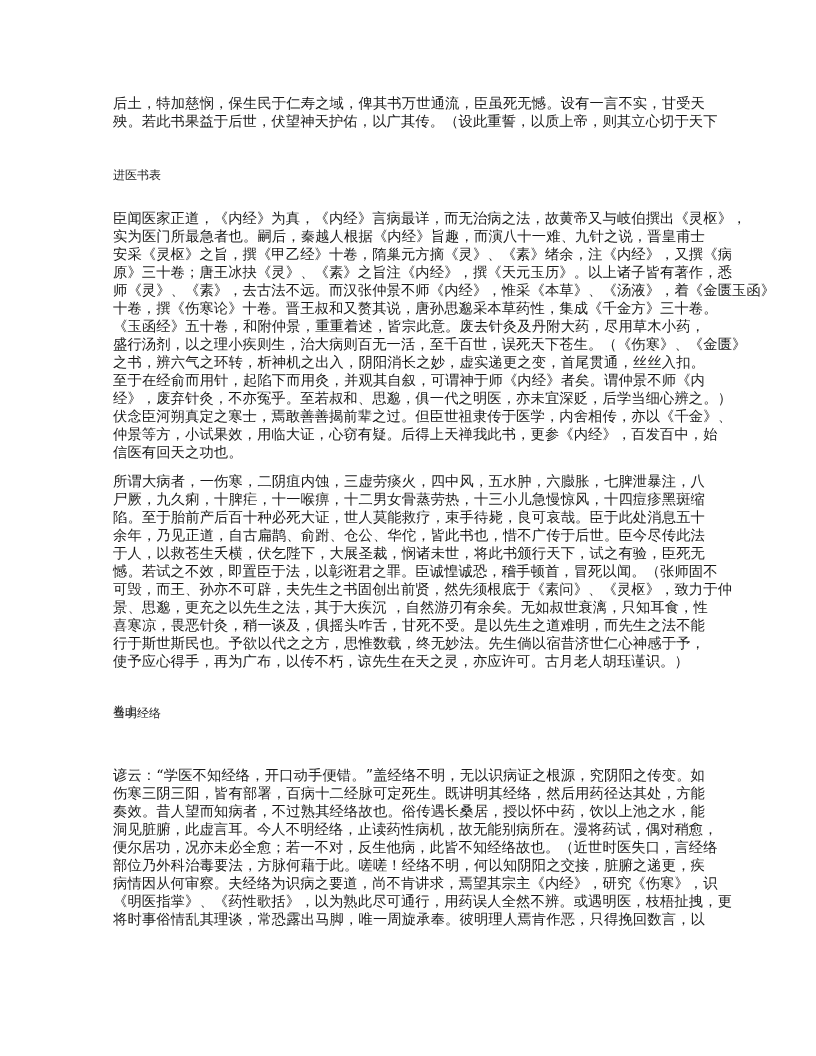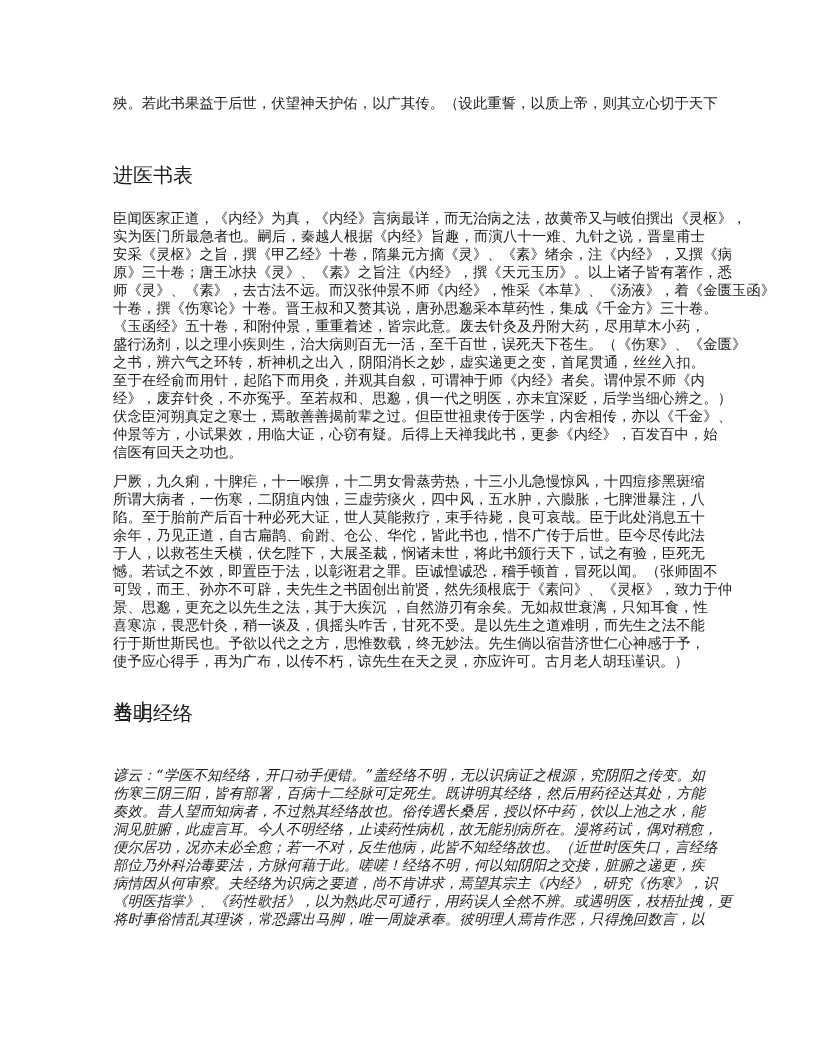--- a/index.html
+++ b/index.html
@@ -23,21 +23,21 @@
   }
   .para {
     font-size: 14.3px;
     line-height: 18px;
     text-align: justify;
     text-justify: inter-character;
     margin: 0;
     letter-spacing: 0.1px;
   }
   .heading {
-    font-size: 20px;
+    font-size: 12px;
     line-height: 18px;
     margin: 0;
     font-family: Liberation Serif, serif;
   }
   .line {
     display: block;
     white-space: nowrap;
     text-align-last: justify;
     text-align: justify;
     height: 18px;
@@ -45,20 +45,21 @@
   .line.last {
     text-align-last: left;
   }
 </style>
 </head>
 <body>
 
 <div class="page">
 
   <div class="para" style="position:absolute; top:0; left:0; width:592px;">
+    <span class="line">后土，特加慈悯，保生民于仁寿之域，俾其书万世通流，臣虽死无憾。设有一言不实，甘受天</span>
     <span class="line">殃。若此书果益于后世，伏望神天护佑，以广其传。（设此重誓，以质上帝，则其立心切于天下</span>
   </div>
 
   <div class="heading" style="position:absolute; top:72px; left:0;">进医书表</div>
 
   <div class="para" style="position:absolute; top:115px; left:0; width:592px;">
     <span class="line">臣闻医家正道，《内经》为真，《内经》言病最详，而无治病之法，故黄帝又与岐伯撰出《灵枢》，</span>
     <span class="line">实为医门所最急者也。嗣后，秦越人根据《内经》旨趣，而演八十一难、九针之说，晋皇甫士</span>
     <span class="line">安采《灵枢》之旨，撰《甲乙经》十卷，隋巢元方摘《灵》、《素》绪余，注《内经》，又撰《病</span>
     <span class="line">原》三十卷；唐王冰抉《灵》、《素》之旨注《内经》，撰《天元玉历》。以上诸子皆有著作，悉</span>
@@ -68,37 +69,37 @@
     <span class="line">盛行汤剂，以之理小疾则生，治大病则百无一活，至千百世，误死天下苍生。（《伤寒》、《金匮》</span>
     <span class="line">之书，辨六气之环转，析神机之出入，阴阳消长之妙，虚实递更之变，首尾贯通，丝丝入扣。</span>
     <span class="line">至于在经俞而用针，起陷下而用灸，并观其自叙，可谓神于师《内经》者矣。谓仲景不师《内</span>
     <span class="line">经》，废弃针灸，不亦冤乎。至若叔和、思邈，俱一代之明医，亦未宜深贬，后学当细心辨之。）</span>
     <span class="line">伏念臣河朔真定之寒士，焉敢善善揭前辈之过。但臣世祖隶传于医学，内舍相传，亦以《千金》、</span>
     <span class="line">仲景等方，小试果效，用临大证，心窃有疑。后得上天禅我此书，更参《内经》，百发百中，始</span>
     <span class="line last">信医有回天之功也。</span>
   </div>
 
   <div class="para" style="position:absolute; top:378px; left:0; width:592px;">
+    <span class="line">所谓大病者，一伤寒，二阴疽内蚀，三虚劳痰火，四中风，五水肿，六臌胀，七脾泄暴注，八</span>
     <span class="line">尸厥，九久痢，十脾疟，十一喉痹，十二男女骨蒸劳热，十三小儿急慢惊风，十四痘疹黑斑缩</span>
-    <span class="line">所谓大病者，一伤寒，二阴疽内蚀，三虚劳痰火，四中风，五水肿，六臌胀，七脾泄暴注，八</span>
     <span class="line">陷。至于胎前产后百十种必死大证，世人莫能救疗，束手待毙，良可哀哉。臣于此处消息五十</span>
     <span class="line">余年，乃见正道，自古扁鹊、俞跗、仓公、华佗，皆此书也，惜不广传于后世。臣今尽传此法</span>
     <span class="line">于人，以救苍生夭横，伏乞陛下，大展圣裁，悯诸未世，将此书颁行天下，试之有验，臣死无</span>
     <span class="line">憾。若试之不效，即置臣于法，以彰诳君之罪。臣诚惶诚恐，稽手顿首，冒死以闻。（张师固不</span>
     <span class="line">可毁，而王、孙亦不可辟，夫先生之书固创出前贤，然先须根底于《素问》、《灵枢》，致力于仲</span>
     <span class="line">景、思邈，更充之以先生之法，其于大疾沉 ，自然游刃有余矣。无如叔世衰漓，只知耳食，性</span>
     <span class="line">喜寒凉，畏恶针灸，稍一谈及，俱摇头咋舌，甘死不受。是以先生之道难明，而先生之法不能</span>
     <span class="line">行于斯世斯民也。予欲以代之之方，思惟数载，终无妙法。先生倘以宿昔济世仁心神感于予，</span>
     <span class="line last">使予应心得手，再为广布，以传不朽，谅先生在天之灵，亦应许可。古月老人胡珏谨识。）</span>
   </div>
 
   <div class="heading" style="position:absolute; top:600px; left:0;margin-top:8px;">卷上</div>
   <div class="heading" style="position:absolute; top:610px; left:0;">当明经络</div>
 
-  <div class="para" style="position:absolute; top:672px; left:0; width:592px;font-style:italic;">
+  <div class="para" style="position:absolute; top:672px; left:0; width:592px;">
     <span class="line">谚云：“学医不知经络，开口动手便错。”盖经络不明，无以识病证之根源，究阴阳之传变。如</span>
     <span class="line">伤寒三阴三阳，皆有部署，百病十二经脉可定死生。既讲明其经络，然后用药径达其处，方能</span>
     <span class="line">奏效。昔人望而知病者，不过熟其经络故也。俗传遇长桑居，授以怀中药，饮以上池之水，能</span>
     <span class="line">洞见脏腑，此虚言耳。今人不明经络，止读药性病机，故无能别病所在。漫将药试，偶对稍愈，</span>
     <span class="line">便尔居功，况亦未必全愈；若一不对，反生他病，此皆不知经络故也。（近世时医失口，言经络</span>
     <span class="line">部位乃外科治毒要法，方脉何藉于此。嗟嗟！经络不明，何以知阴阳之交接，脏腑之递更，疾</span>
     <span class="line">病情因从何审察。夫经络为识病之要道，尚不肯讲求，焉望其宗主《内经》，研究《伤寒》，识</span>
     <span class="line">《明医指掌》、《药性歌括》，以为熟此尽可通行，用药误人全然不辨。或遇明医，枝梧扯拽，更</span>
     <span class="line">将时事俗情乱其理谈，常恐露出马脚，唯一周旋承奉。彼明理人焉肯作恶，只得挽回数言，以</span>
   </div>

